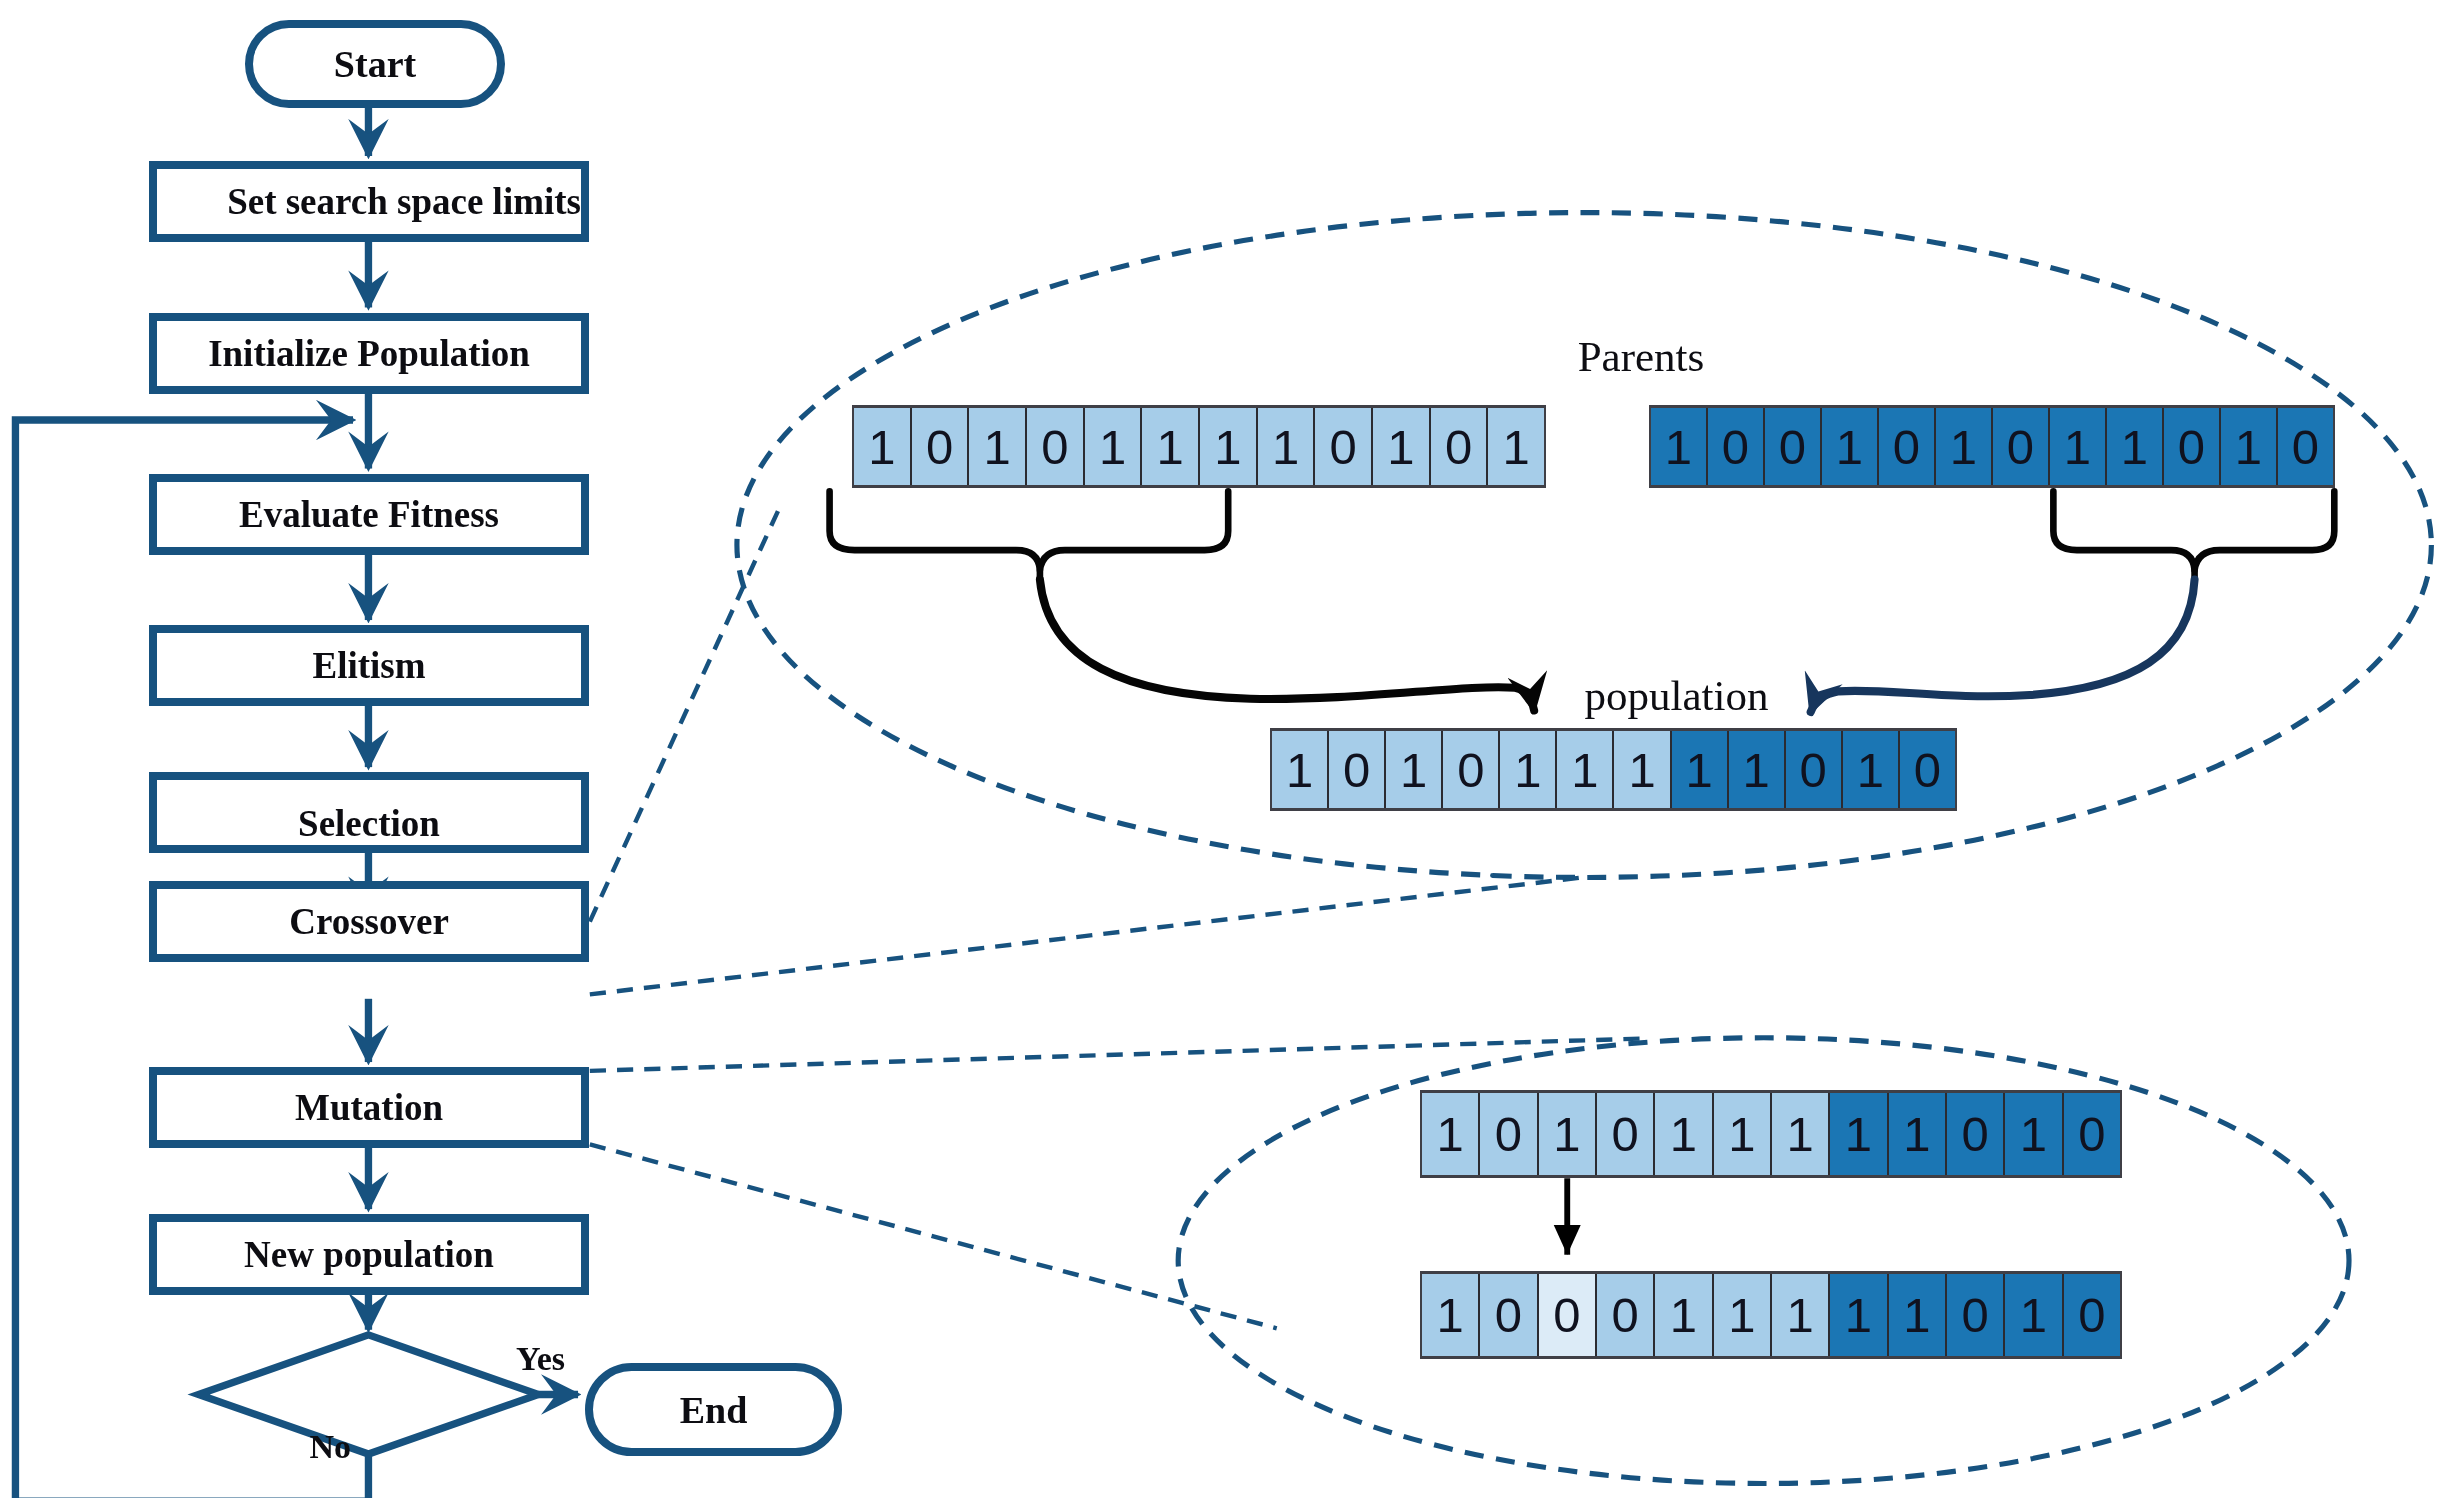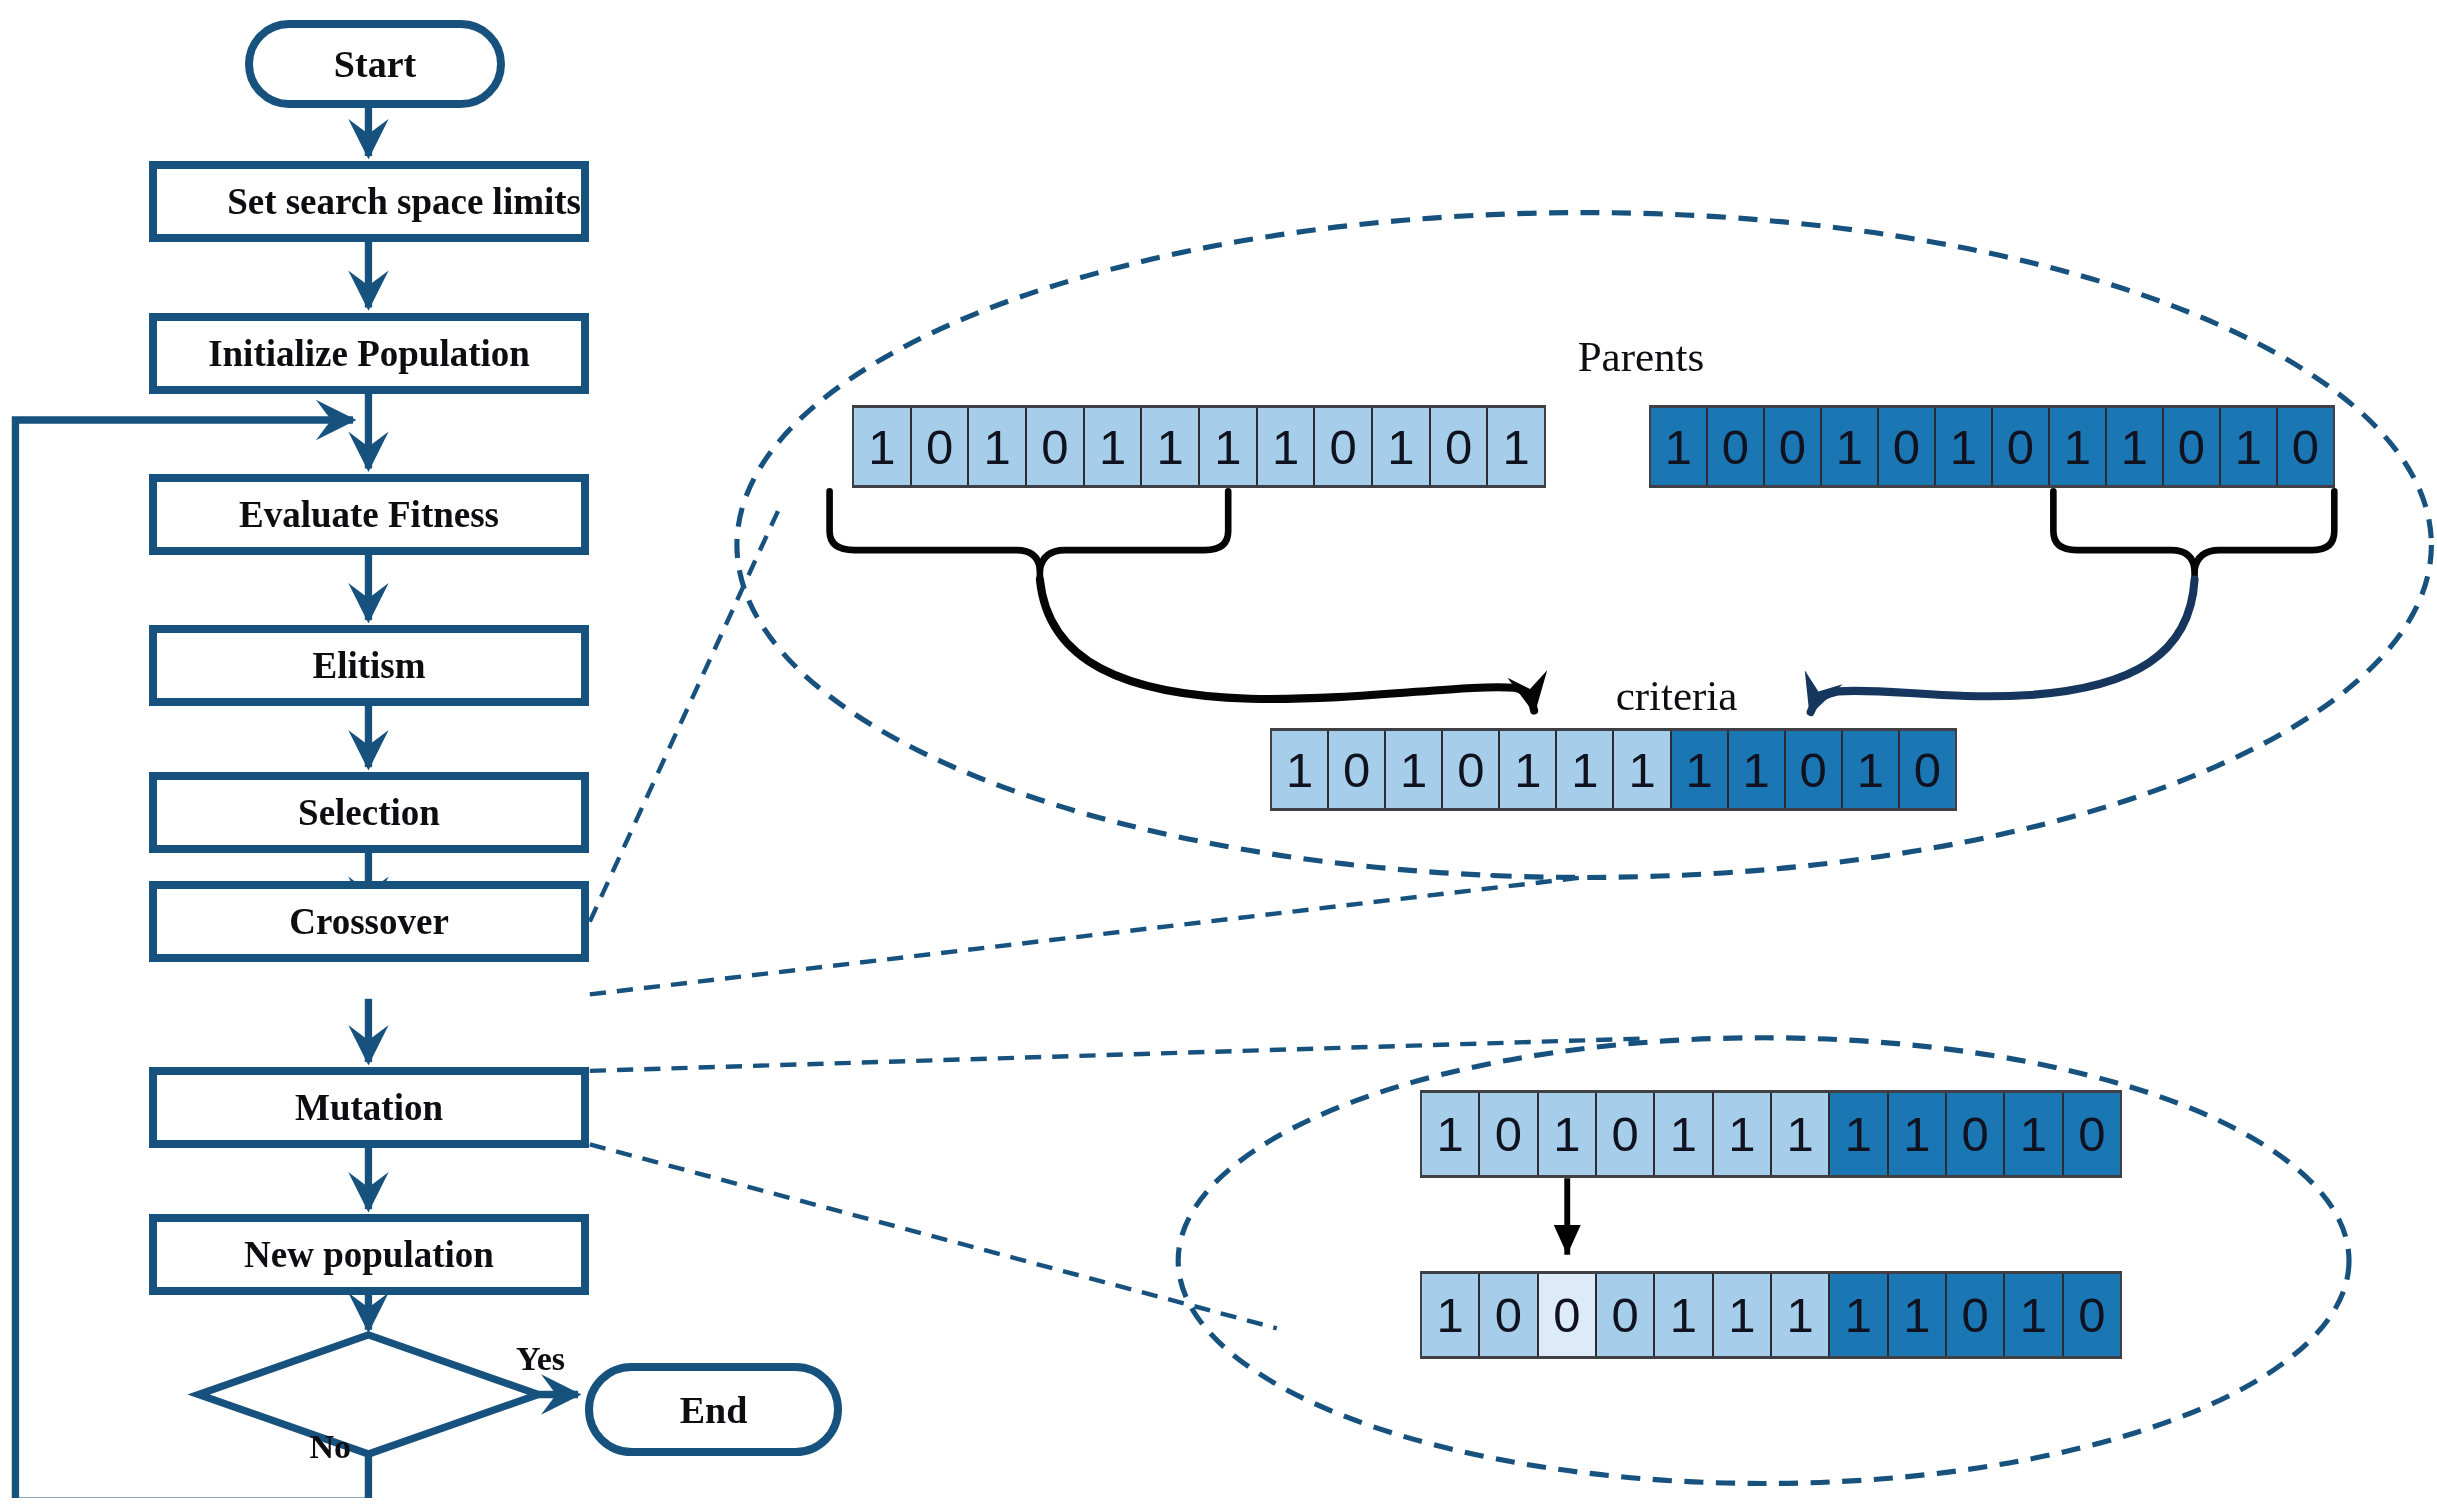--- a/index.html
+++ b/index.html
@@ -112,21 +112,21 @@
     </div>
 
   <div class="node rect" style="top:313px;">
       <span>Initialize Population</span>
     </div>
 
   <div class="node rect" style="top:625px;">
       <span>Elitism</span>
     </div>
 
-  <div class="node rect" style="top:772px;">
+  <div class="node rect" style="top:772px;align-items:flex-end;">
       <span>Selection</span>
     </div>
 
   <div class="node rect" style="top:881px;align-items:center;">
       <span>Crossover</span>
     </div>
 
   <div class="node rect" style="top:1067px;">
       <span>Mutation</span>
     </div>
@@ -167,21 +167,21 @@
       <div class="cell dark">0</div>
       <div class="cell dark">1</div>
       <div class="cell dark">0</div>
       <div class="cell dark">1</div>
       <div class="cell dark">1</div>
       <div class="cell dark">0</div>
       <div class="cell dark">1</div>
       <div class="cell dark">0</div>
     </div>
 
-  <div class="plainlabel biglabel" style="left:1566px;top:671px;width:221px;">criteria</div>
+  <div class="plainlabel biglabel" style="left:1566px;top:671px;width:221px;">population</div>
 
   <div class="strip" style="left:1270px;top:728px;width:687px;height:83px;">
       <div class="cell light">1</div>
       <div class="cell light">0</div>
       <div class="cell light">1</div>
       <div class="cell light">0</div>
       <div class="cell light">1</div>
       <div class="cell light">1</div>
       <div class="cell light">1</div>
       <div class="cell dark">1</div>

